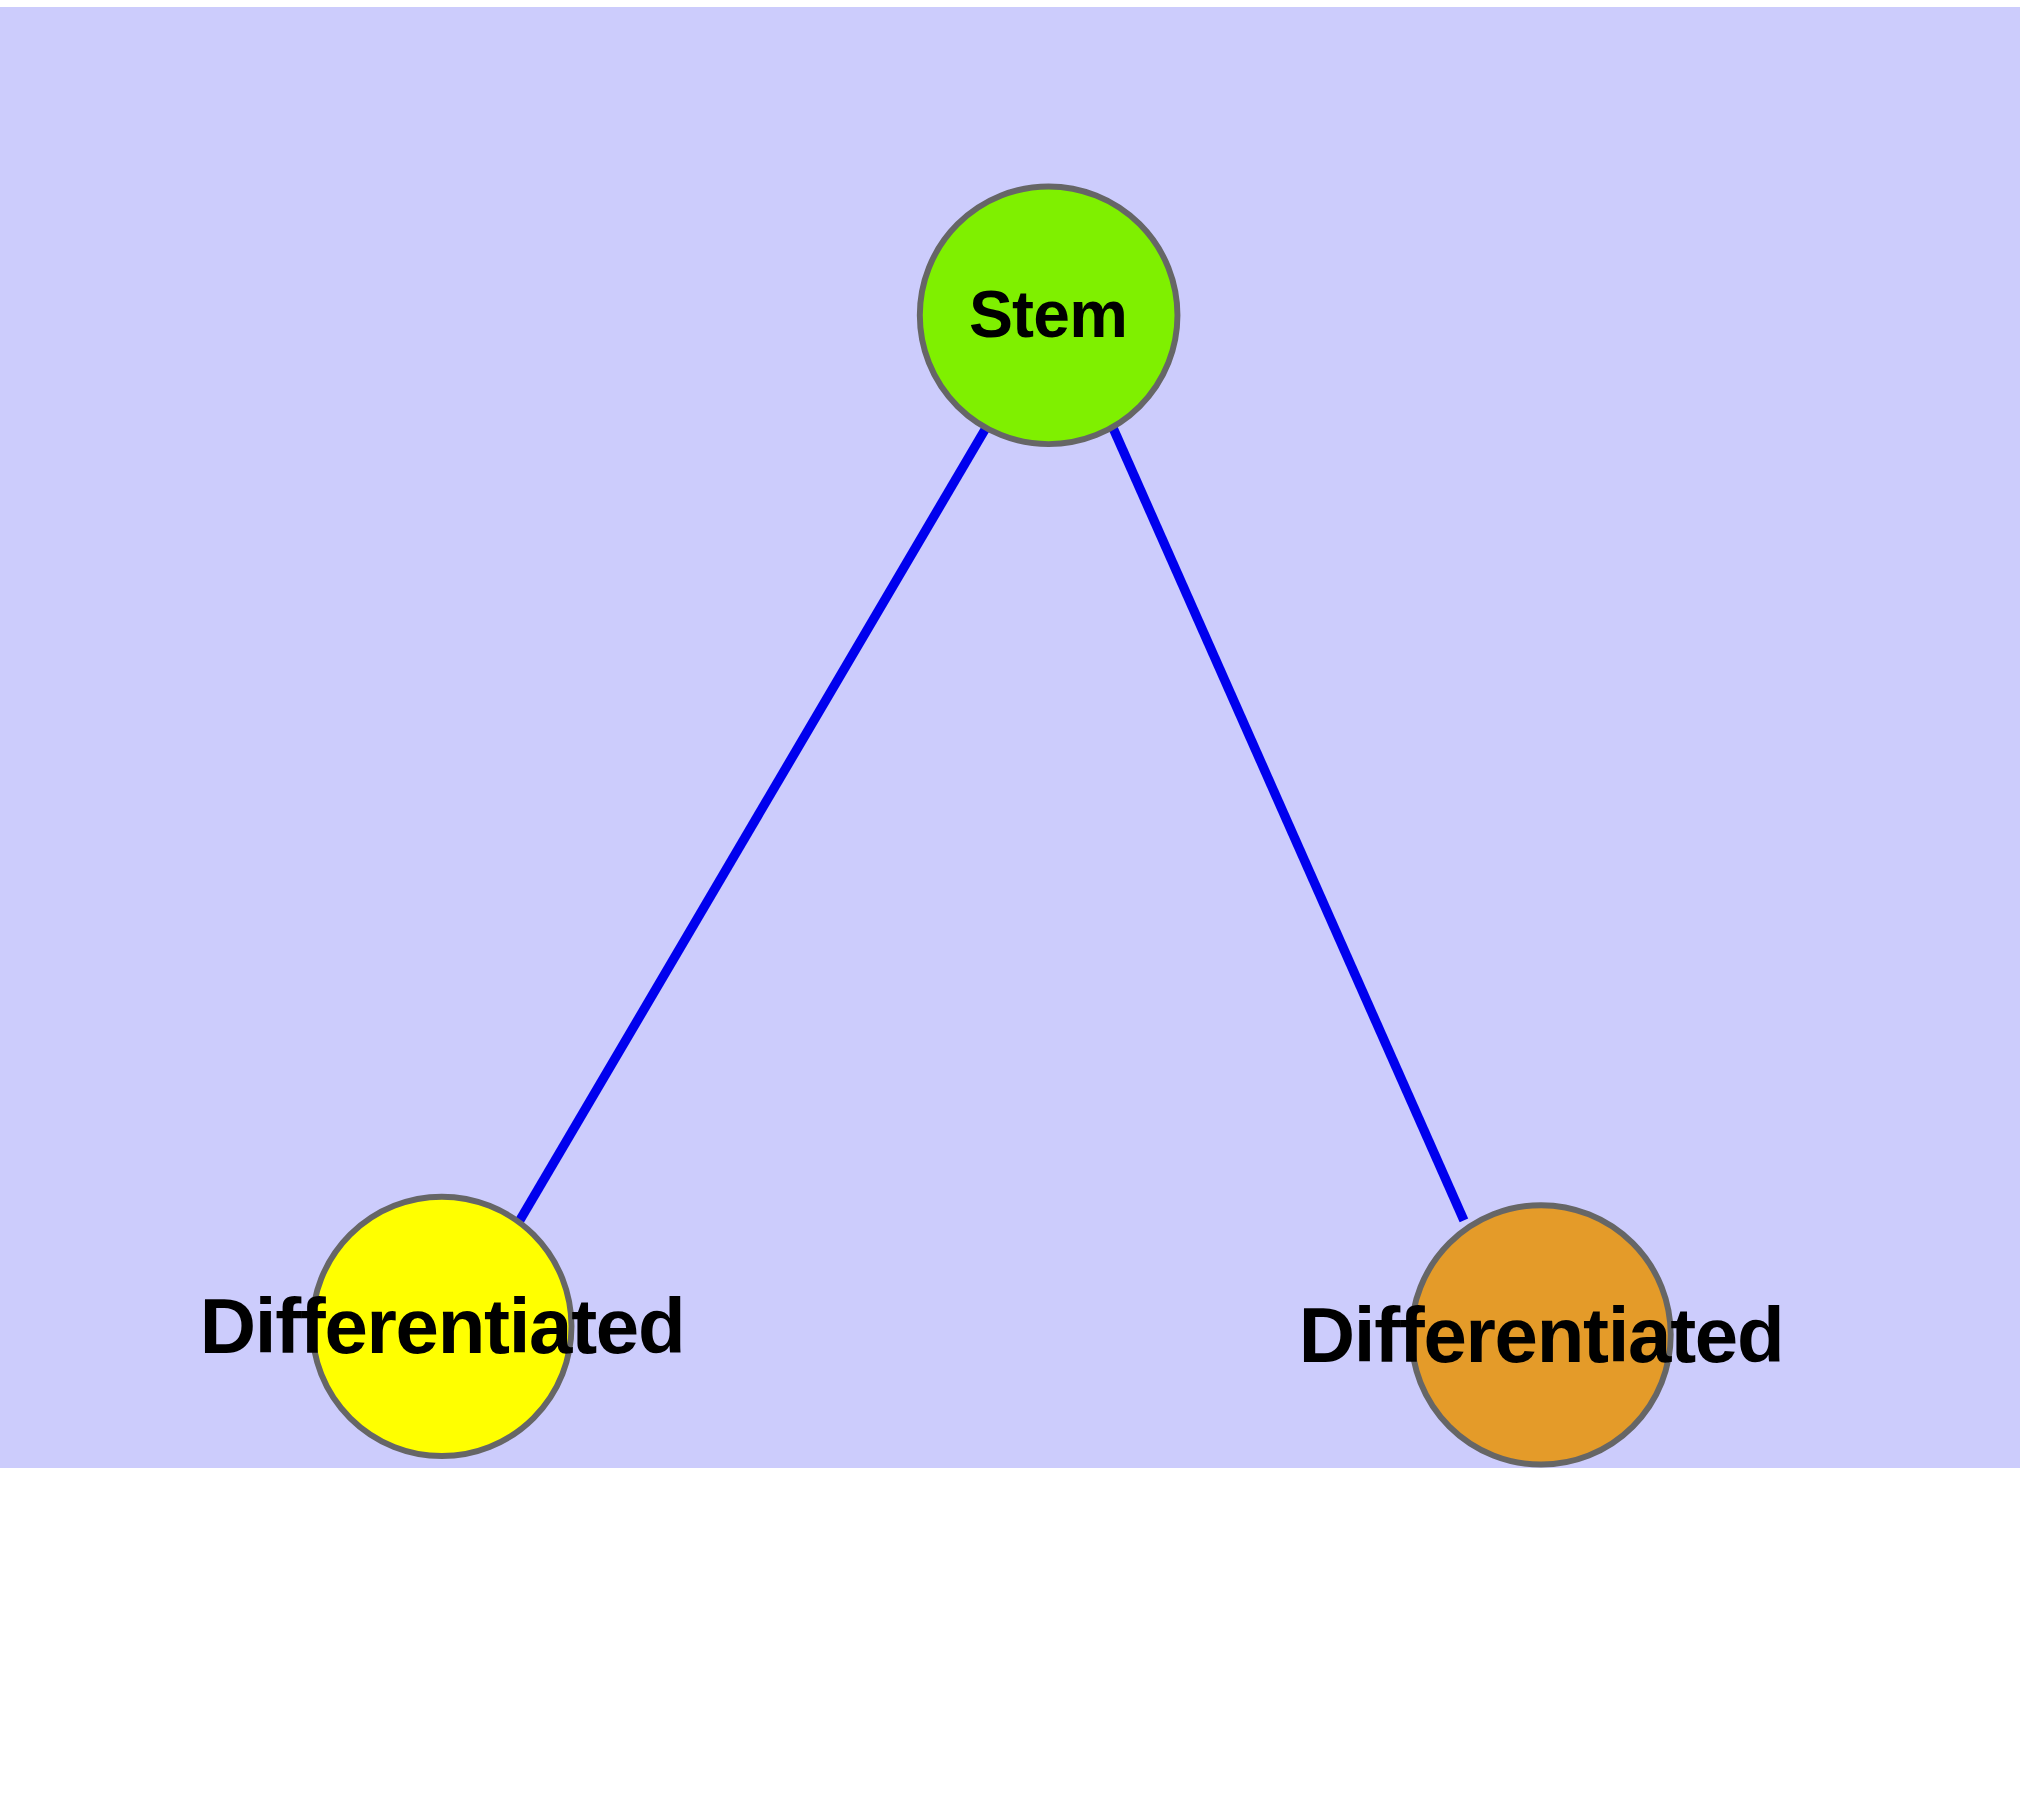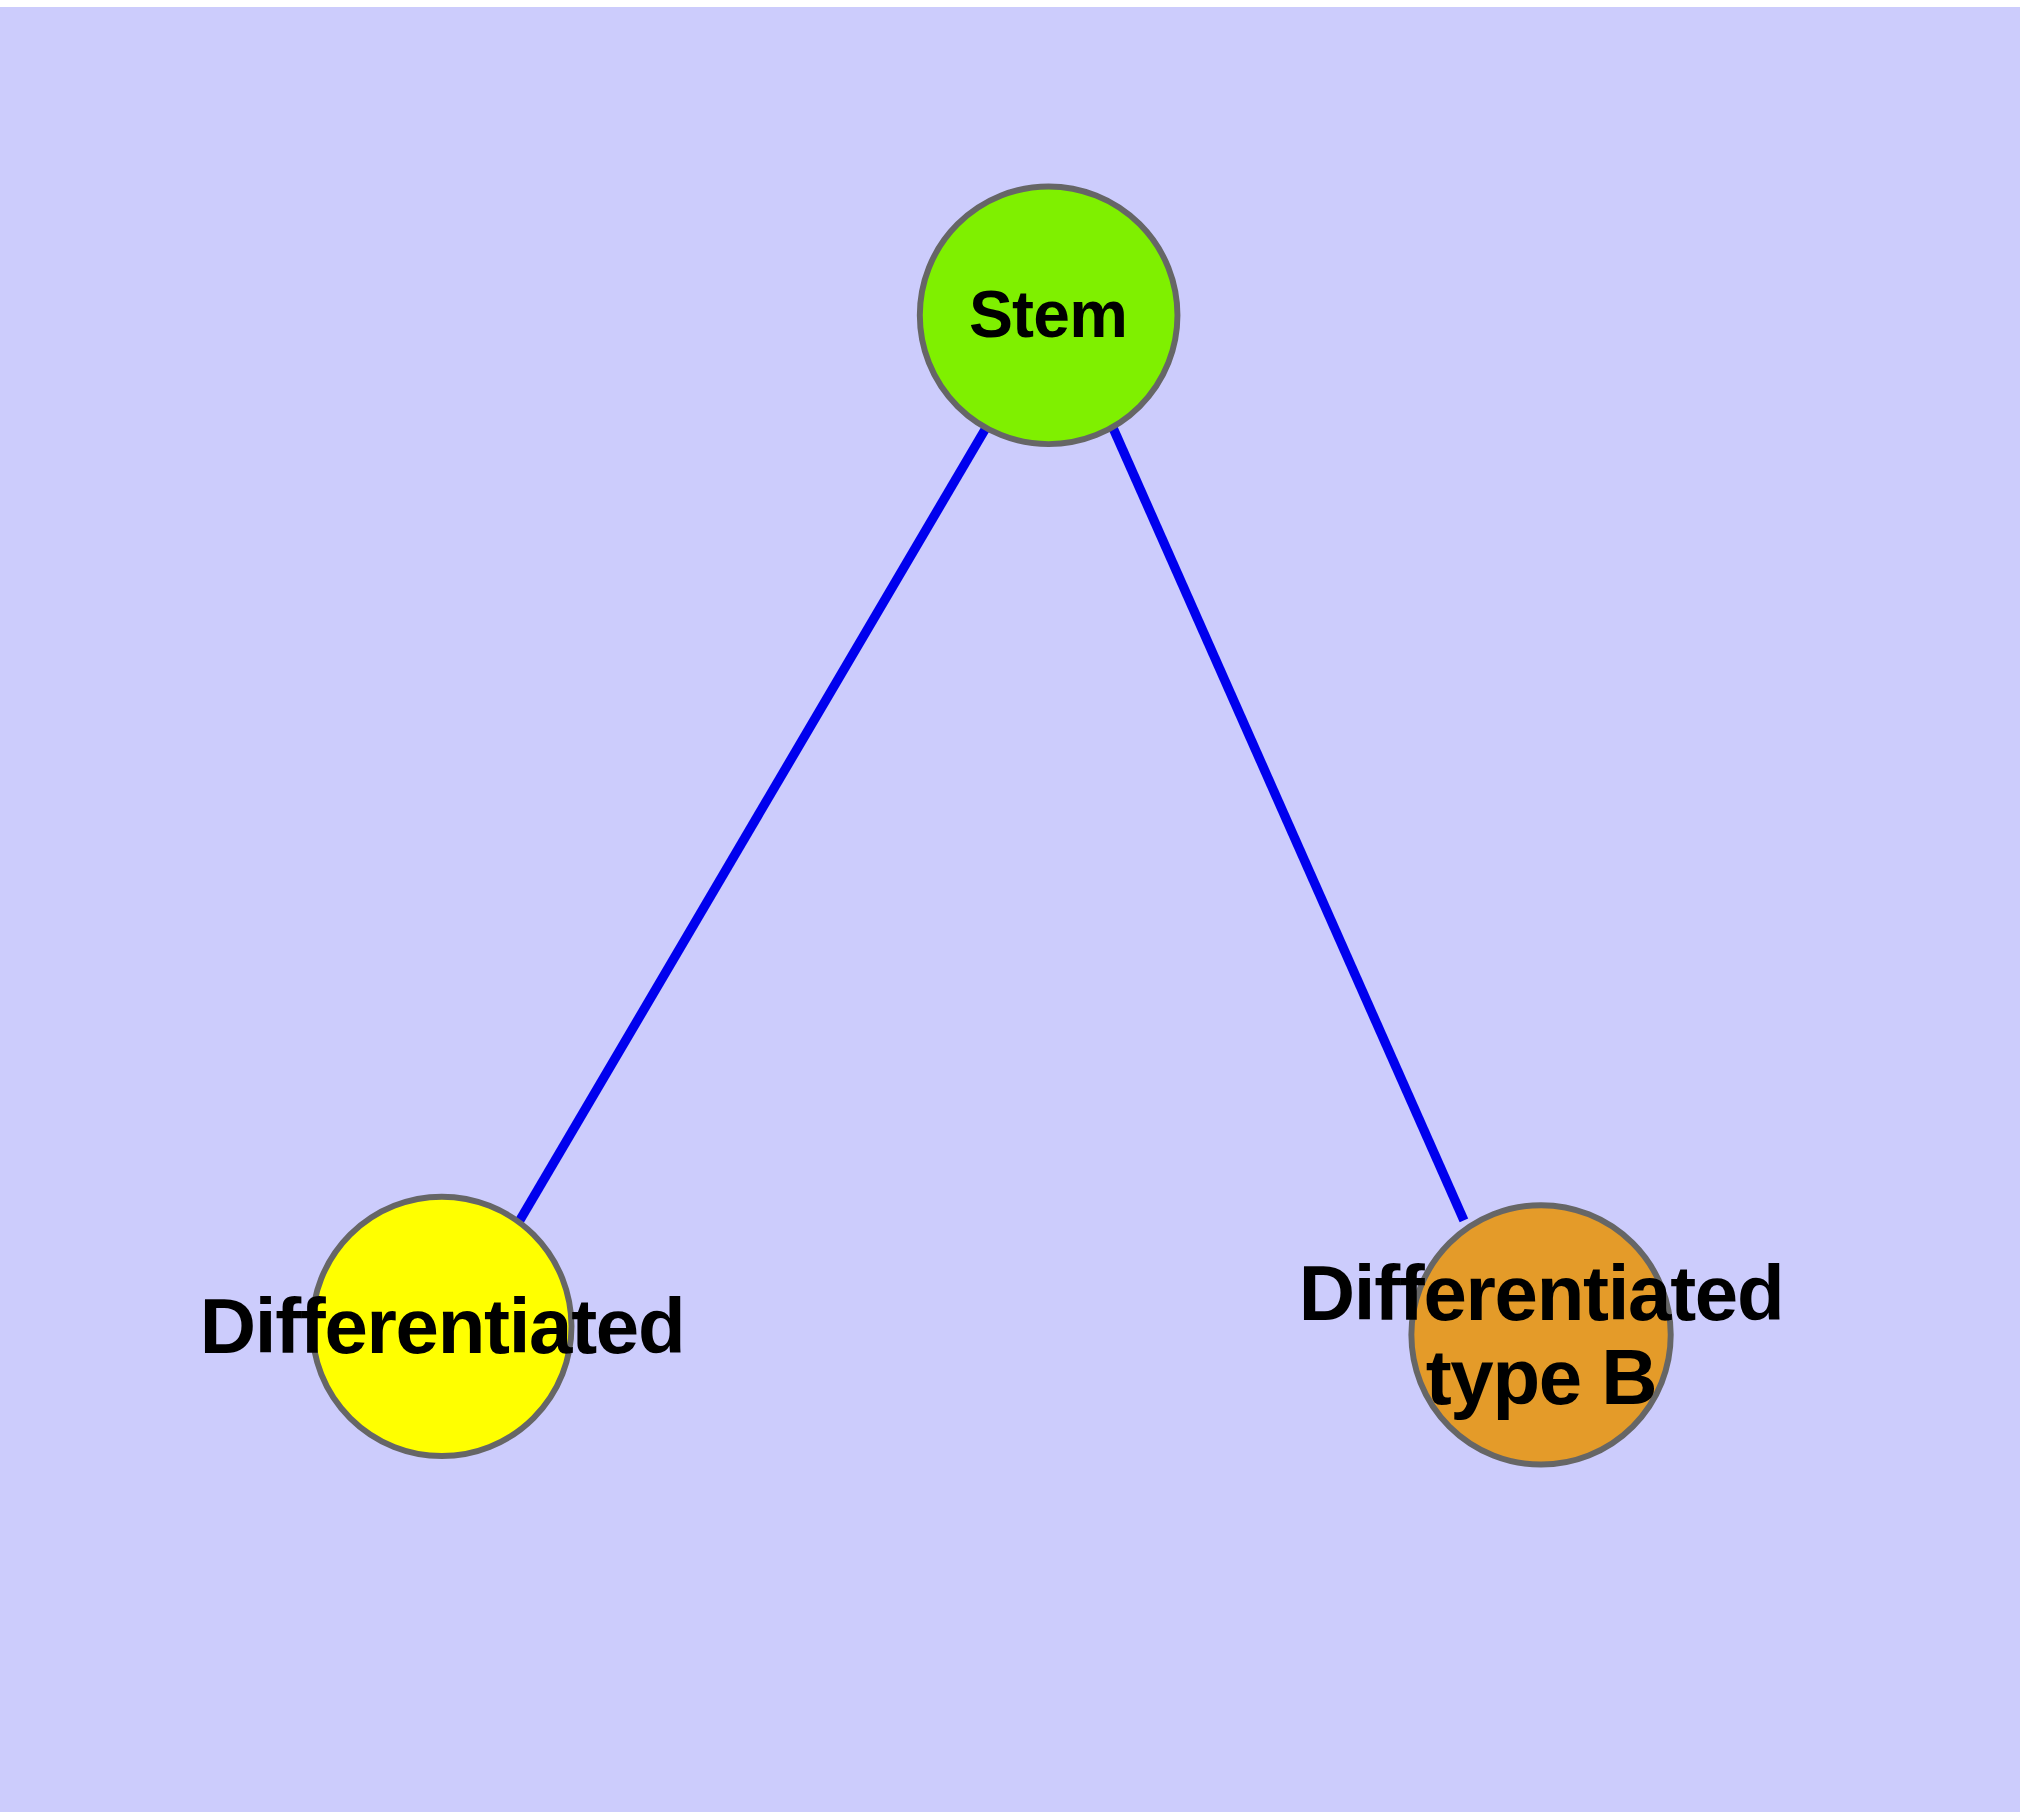--- a/index.html
+++ b/index.html
@@ -4,21 +4,21 @@
 <title>Cell differentiation graph</title>
 <style>
   html, body {
     margin: 0;
     padding: 0;
     background: #ffffff;
   }
   #canvas {
     position: relative;
     width: 2021px;
-    height: 1812px;
+    height: 1468px;
     background: #ffffff;
     overflow: hidden;
     font-family: "Liberation Sans", "DejaVu Sans", sans-serif;
   }
   #plot-background {
     position: absolute;
     left: 0;
     top: 6.8px;
     width: 2021px;
     height: 1805px;
@@ -65,17 +65,17 @@
     <g id="node-layer">
         <circle cx="1237" cy="372" r="152" fill="#7ff000" stroke="#666666" stroke-width="7"></circle>
         <circle cx="521" cy="1565" r="153" fill="#ffff00" stroke="#666666" stroke-width="7"></circle>
         <circle cx="1818" cy="1575" r="153" fill="#e49b29" stroke="#666666" stroke-width="7"></circle>
       </g>
   </svg>
 
   <div id="label-layer">
       <div class="node-label stem" style="left: 1048px; top: 315px; font-size: 66px; color: rgb(0, 0, 0);"><div>Stem</div></div>
       <div class="node-label leaf" style="left: 442px; top: 1326px; font-size: 78px; color: rgb(0, 0, 0);"><div>Differentiated</div></div>
-      <div class="node-label leaf" style="left: 1541px; top: 1335px; font-size: 78px; color: rgb(0, 0, 0);"><div>Differentiated</div><div>type B</div></div>
+      <div class="node-label leaf" style="left: 1541px; top: 1335px; font-size: 78px; color: rgb(0, 0, 0);"><div>Differentiated</div></div>
     </div>
 
 </div>
 
 
 </body></html>

